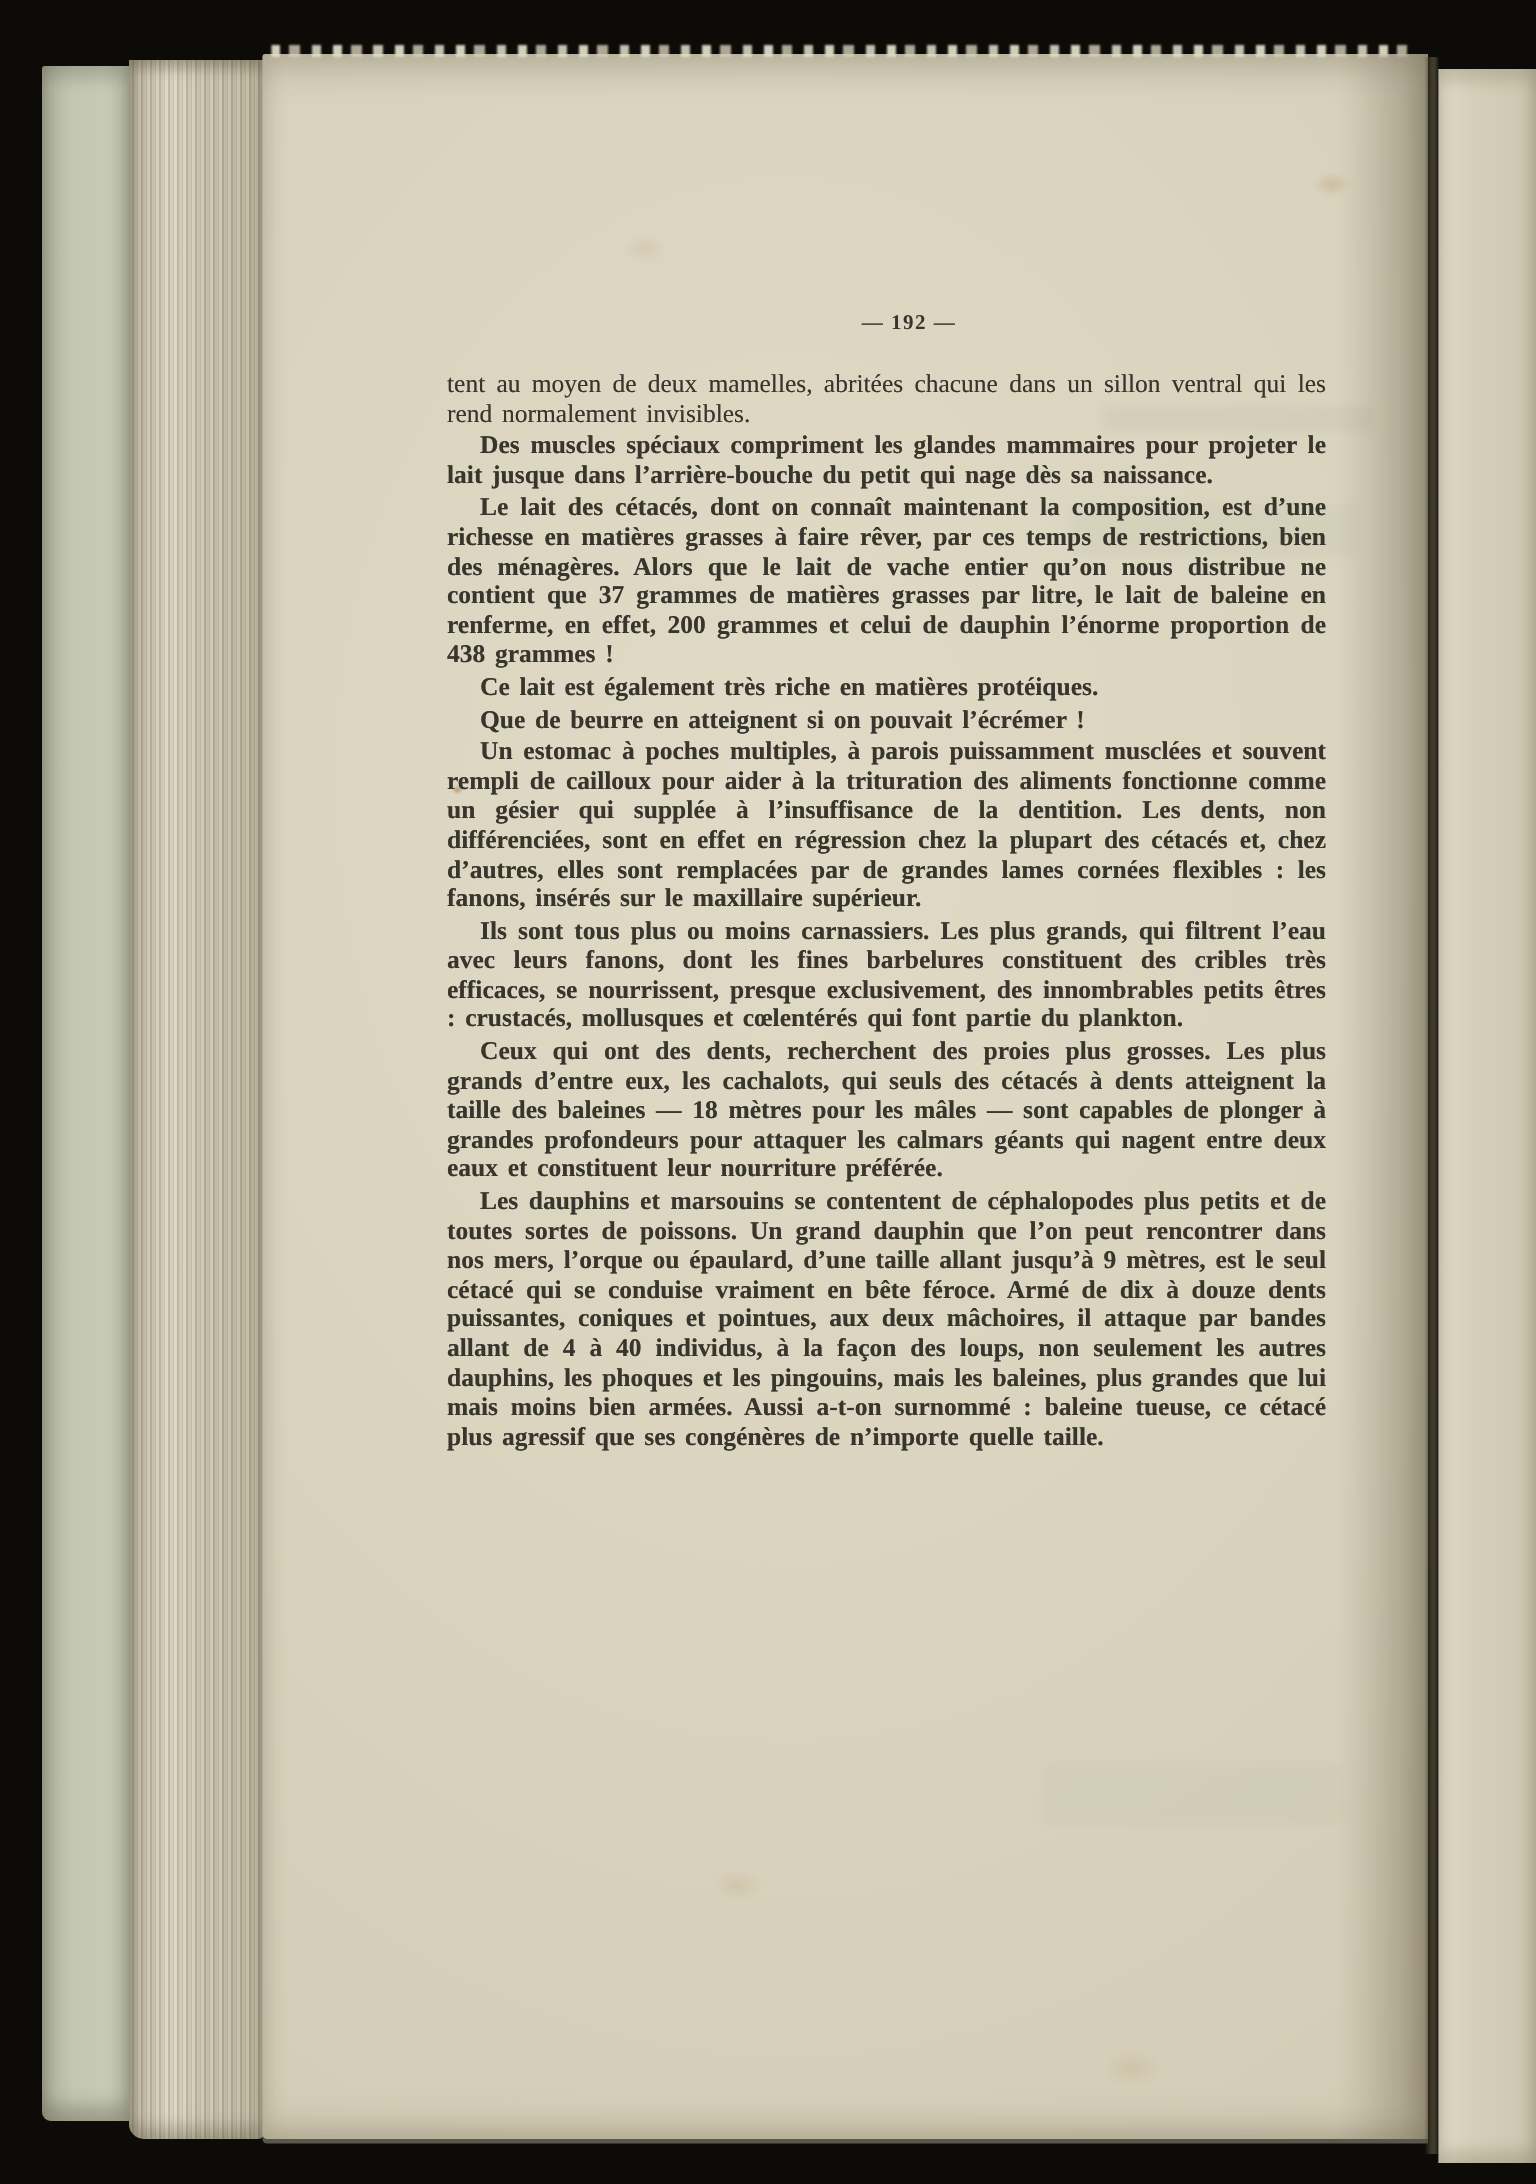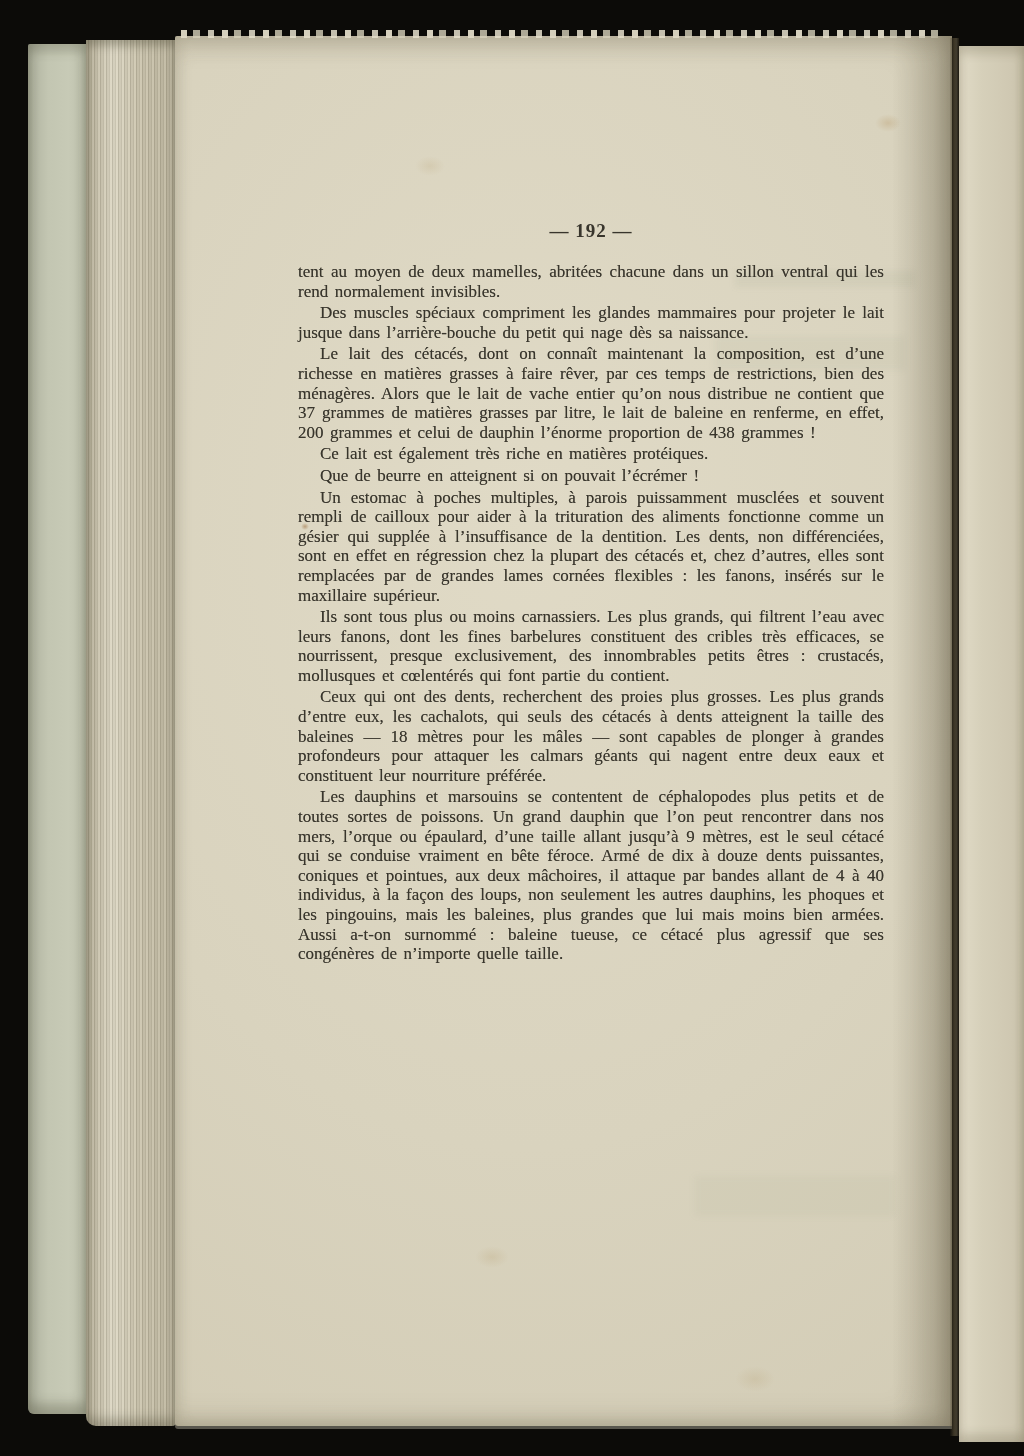--- a/index.html
+++ b/index.html
@@ -51,37 +51,35 @@
   
   .deckle{
     position:absolute;left:6px;top:-6px;width:98%;height:8px;
     background:repeating-linear-gradient(90deg,
       rgba(224,218,198,.95) 0 6px, rgba(224,218,198,0) 6px 12px,
       rgba(214,208,186,.8) 12px 19px, rgba(214,208,186,0) 19px 27px,
       rgba(230,224,204,.85) 27px 33px, rgba(230,224,204,0) 33px 41px);
     filter:blur(.6px);
   }
   .page-header{
-    position:absolute;left:123px;top:172px;width:586px;
+    position:absolute;left:138px;top:172px;width:586px;
     text-align:center;
-    font-size:19px;font-weight:bold;letter-spacing:1px;
+    font-size:14px;font-weight:bold;letter-spacing:1px;
     color:var(--ink);
-    margin-top:12px;
   }
   .text-block{
     position:absolute;left:123px;top:210px;width:586px;
     font-size:17px;line-height:19.6px;
     text-align:justify;
     color:var(--ink);
     word-spacing:.13em;
     text-shadow:0 0 .4px rgba(56,53,44,.55);
-    margin-top:16px;
   }
   .text-block p{margin:0 0 2px 0;}
-  .text-block p.indent{text-indent:22px;}
+  .text-block p.indent{text-indent:22px;font-weight:bold;}
 
   
   .gutter-shade{
     position:absolute;right:0;top:0;width:60px;height:100%;
     background:linear-gradient(to right,rgba(0,0,0,0),rgba(75,65,42,.16) 70%,rgba(75,65,42,.28));
     pointer-events:none;
   }
   
   .gutter-line{
     position:absolute;left:950px;top:38px;width:9px;height:1398px;
@@ -125,21 +123,21 @@
     <div class="smudge m3"></div>
 
     <div class="page-header">— 192 —</div>
     <div class="text-block">
         <p>tent au moyen de deux mamelles, abritées chacune dans un sillon ventral qui les rend normalement invisibles.</p>
         <p class="indent">Des muscles spéciaux compriment les glandes mammaires pour projeter le lait jusque dans l’arrière-bouche du petit qui nage dès sa naissance.</p>
         <p class="indent">Le lait des cétacés, dont on connaît maintenant la composition, est d’une richesse en matières grasses à faire rêver, par ces temps de restrictions, bien des ménagères. Alors que le lait de vache entier qu’on nous distribue ne contient que 37 grammes de matières grasses par litre, le lait de baleine en renferme, en effet, 200 grammes et celui de dauphin l’énorme proportion de 438 grammes !</p>
         <p class="indent">Ce lait est également très riche en matières protéiques.</p>
         <p class="indent">Que de beurre en atteignent si on pouvait l’écrémer !</p>
         <p class="indent">Un estomac à poches multiples, à parois puissamment musclées et souvent rempli de cailloux pour aider à la trituration des aliments fonctionne comme un gésier qui supplée à l’insuffisance de la dentition. Les dents, non différenciées, sont en effet en régression chez la plupart des cétacés et, chez d’autres, elles sont remplacées par de grandes lames cornées flexibles : les fanons, insérés sur le maxillaire supérieur.</p>
-        <p class="indent">Ils sont tous plus ou moins carnassiers. Les plus grands, qui filtrent l’eau avec leurs fanons, dont les fines barbelures constituent des cribles très efficaces, se nourrissent, presque exclusivement, des innombrables petits êtres : crustacés, mollusques et cœlentérés qui font partie du contient.</p>
+        <p class="indent">Ils sont tous plus ou moins carnassiers. Les plus grands, qui filtrent l’eau avec leurs fanons, dont les fines barbelures constituent des cribles très efficaces, se nourrissent, presque exclusivement, des innombrables petits êtres : crustacés, mollusques et cœlentérés qui font partie du plankton.</p>
         <p class="indent">Ceux qui ont des dents, recherchent des proies plus grosses. Les plus grands d’entre eux, les cachalots, qui seuls des cétacés à dents atteignent la taille des baleines — 18 mètres pour les mâles — sont capables de plonger à grandes profondeurs pour attaquer les calmars géants qui nagent entre deux eaux et constituent leur nourriture préférée.</p>
         <p class="indent">Les dauphins et marsouins se contentent de céphalopodes plus petits et de toutes sortes de poissons. Un grand dauphin que l’on peut rencontrer dans nos mers, l’orque ou épaulard, d’une taille allant jusqu’à 9 mètres, est le seul cétacé qui se conduise vraiment en bête féroce. Armé de dix à douze dents puissantes, coniques et pointues, aux deux mâchoires, il attaque par bandes allant de 4 à 40 individus, à la façon des loups, non seulement les autres dauphins, les phoques et les pingouins, mais les baleines, plus grandes que lui mais moins bien armées. Aussi a-t-on surnommé : baleine tueuse, ce cétacé plus agressif que ses congénères de n’importe quelle taille.</p>
       </div>
 
     <div class="gutter-shade"></div>
   </div>
 
   <div class="gutter-line"></div>
   <div class="next-page"></div>
 </div>

